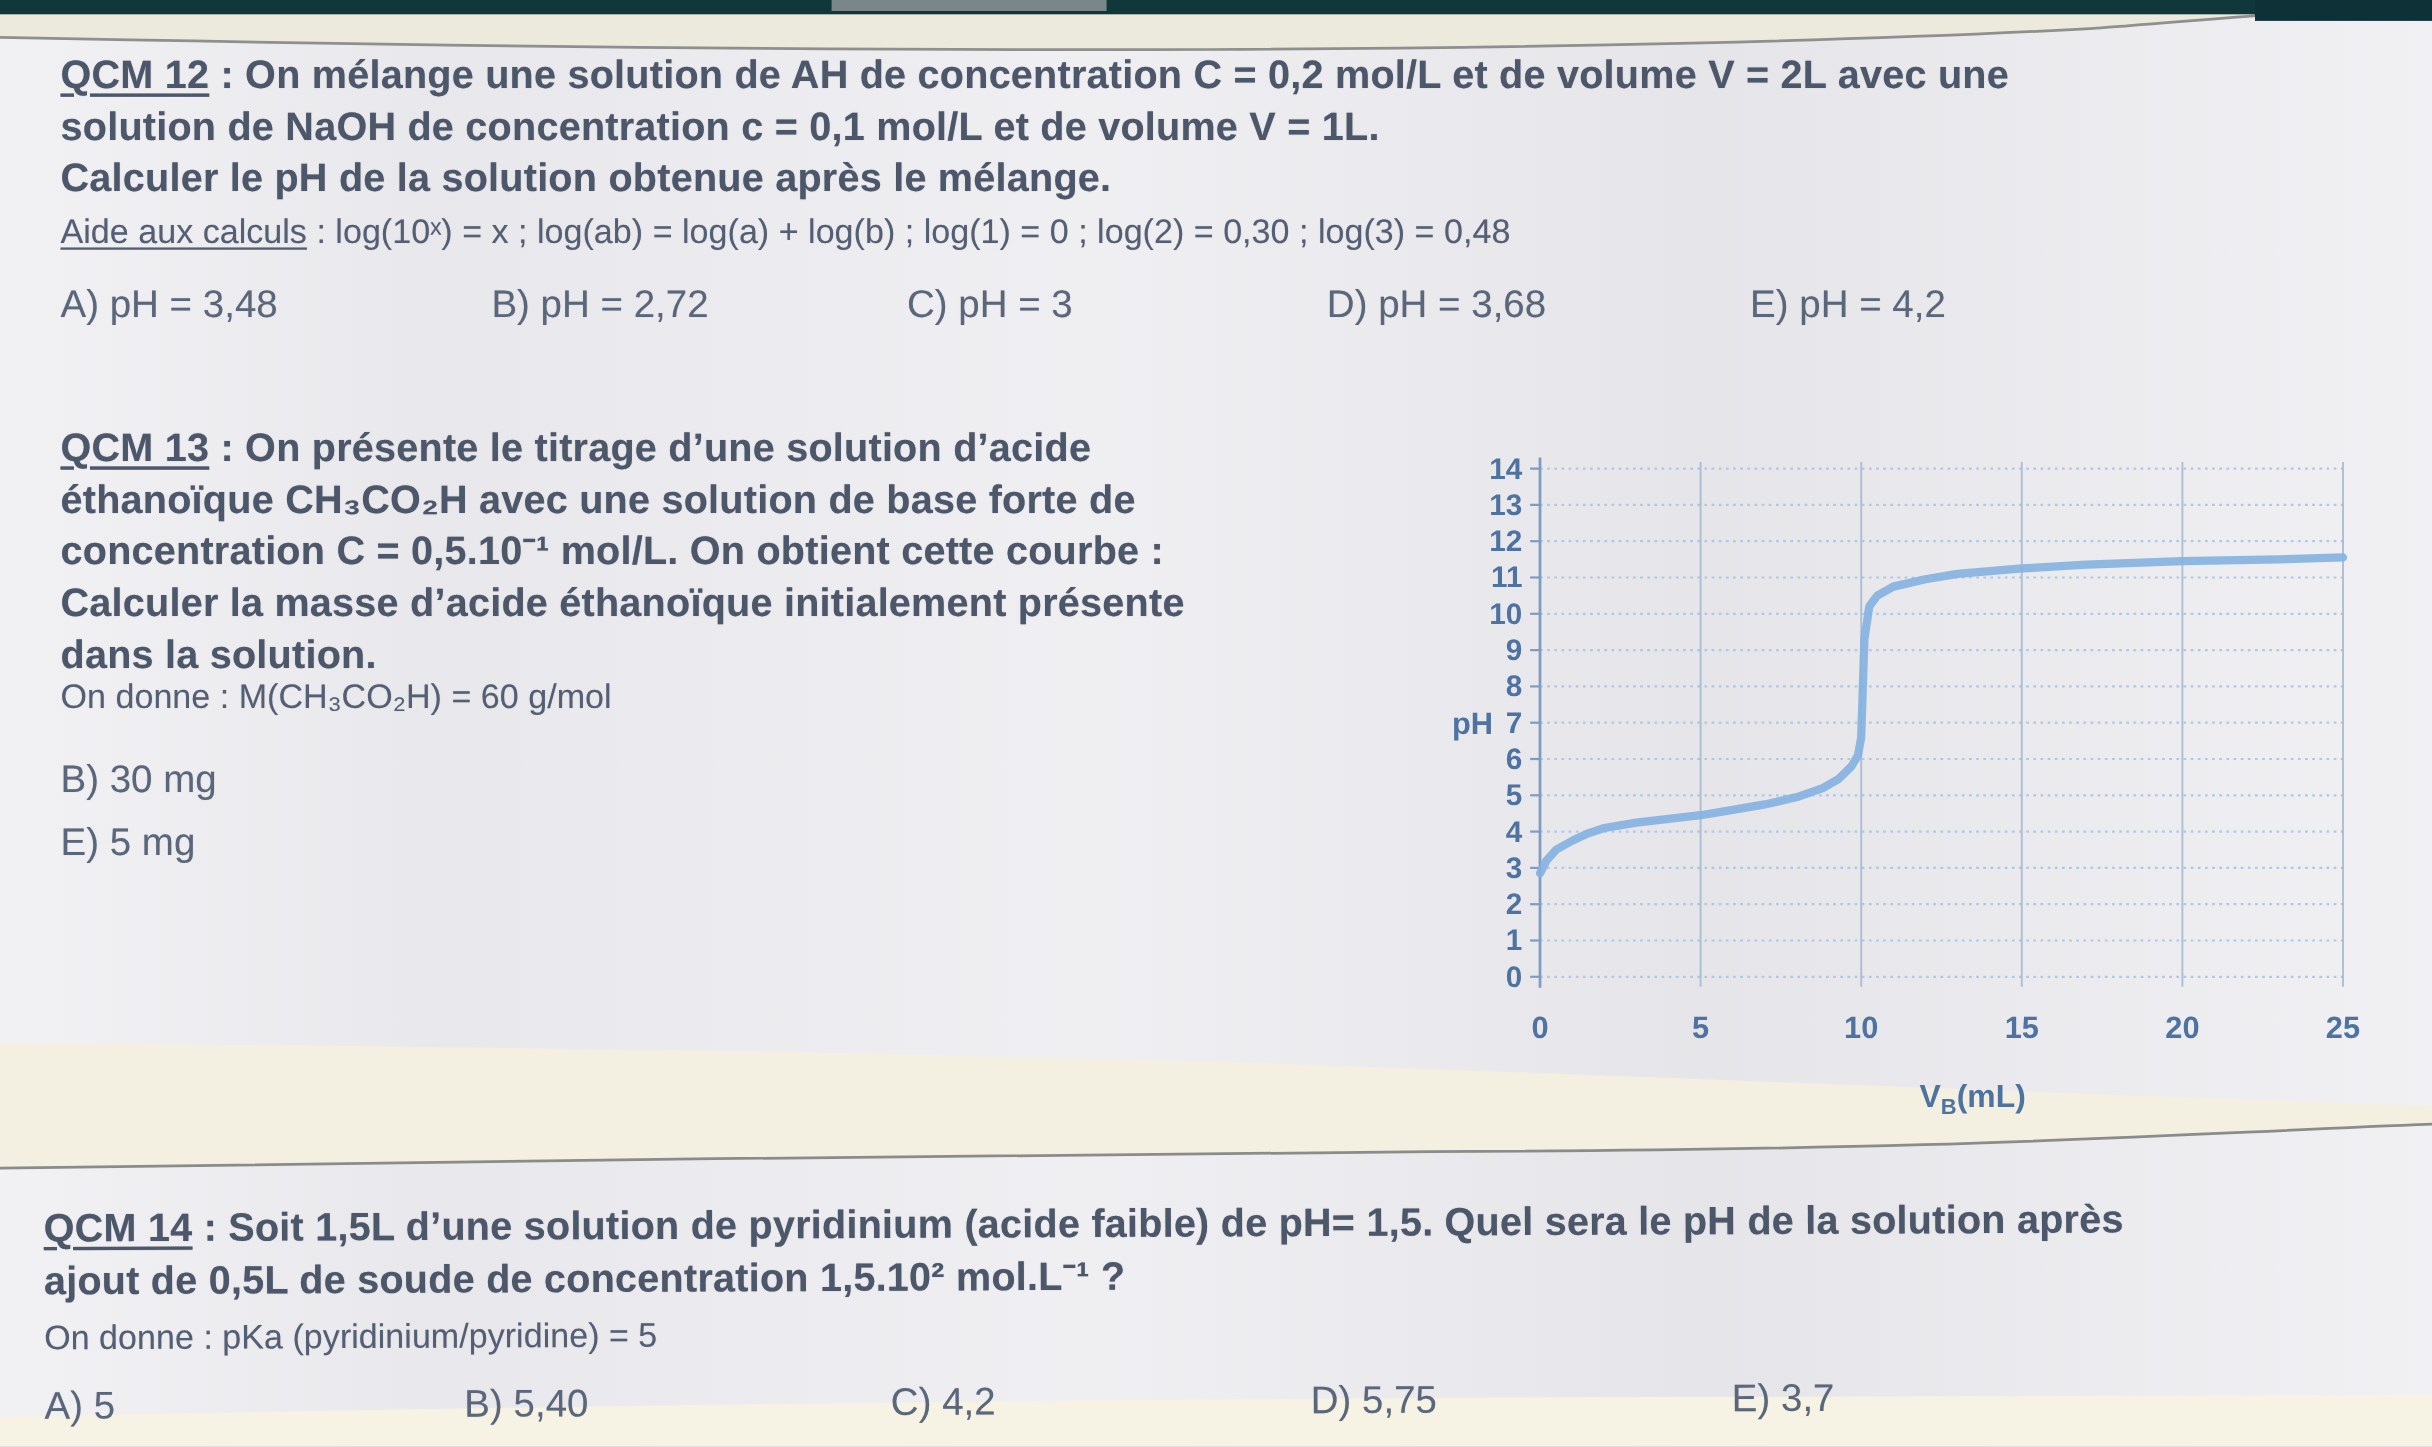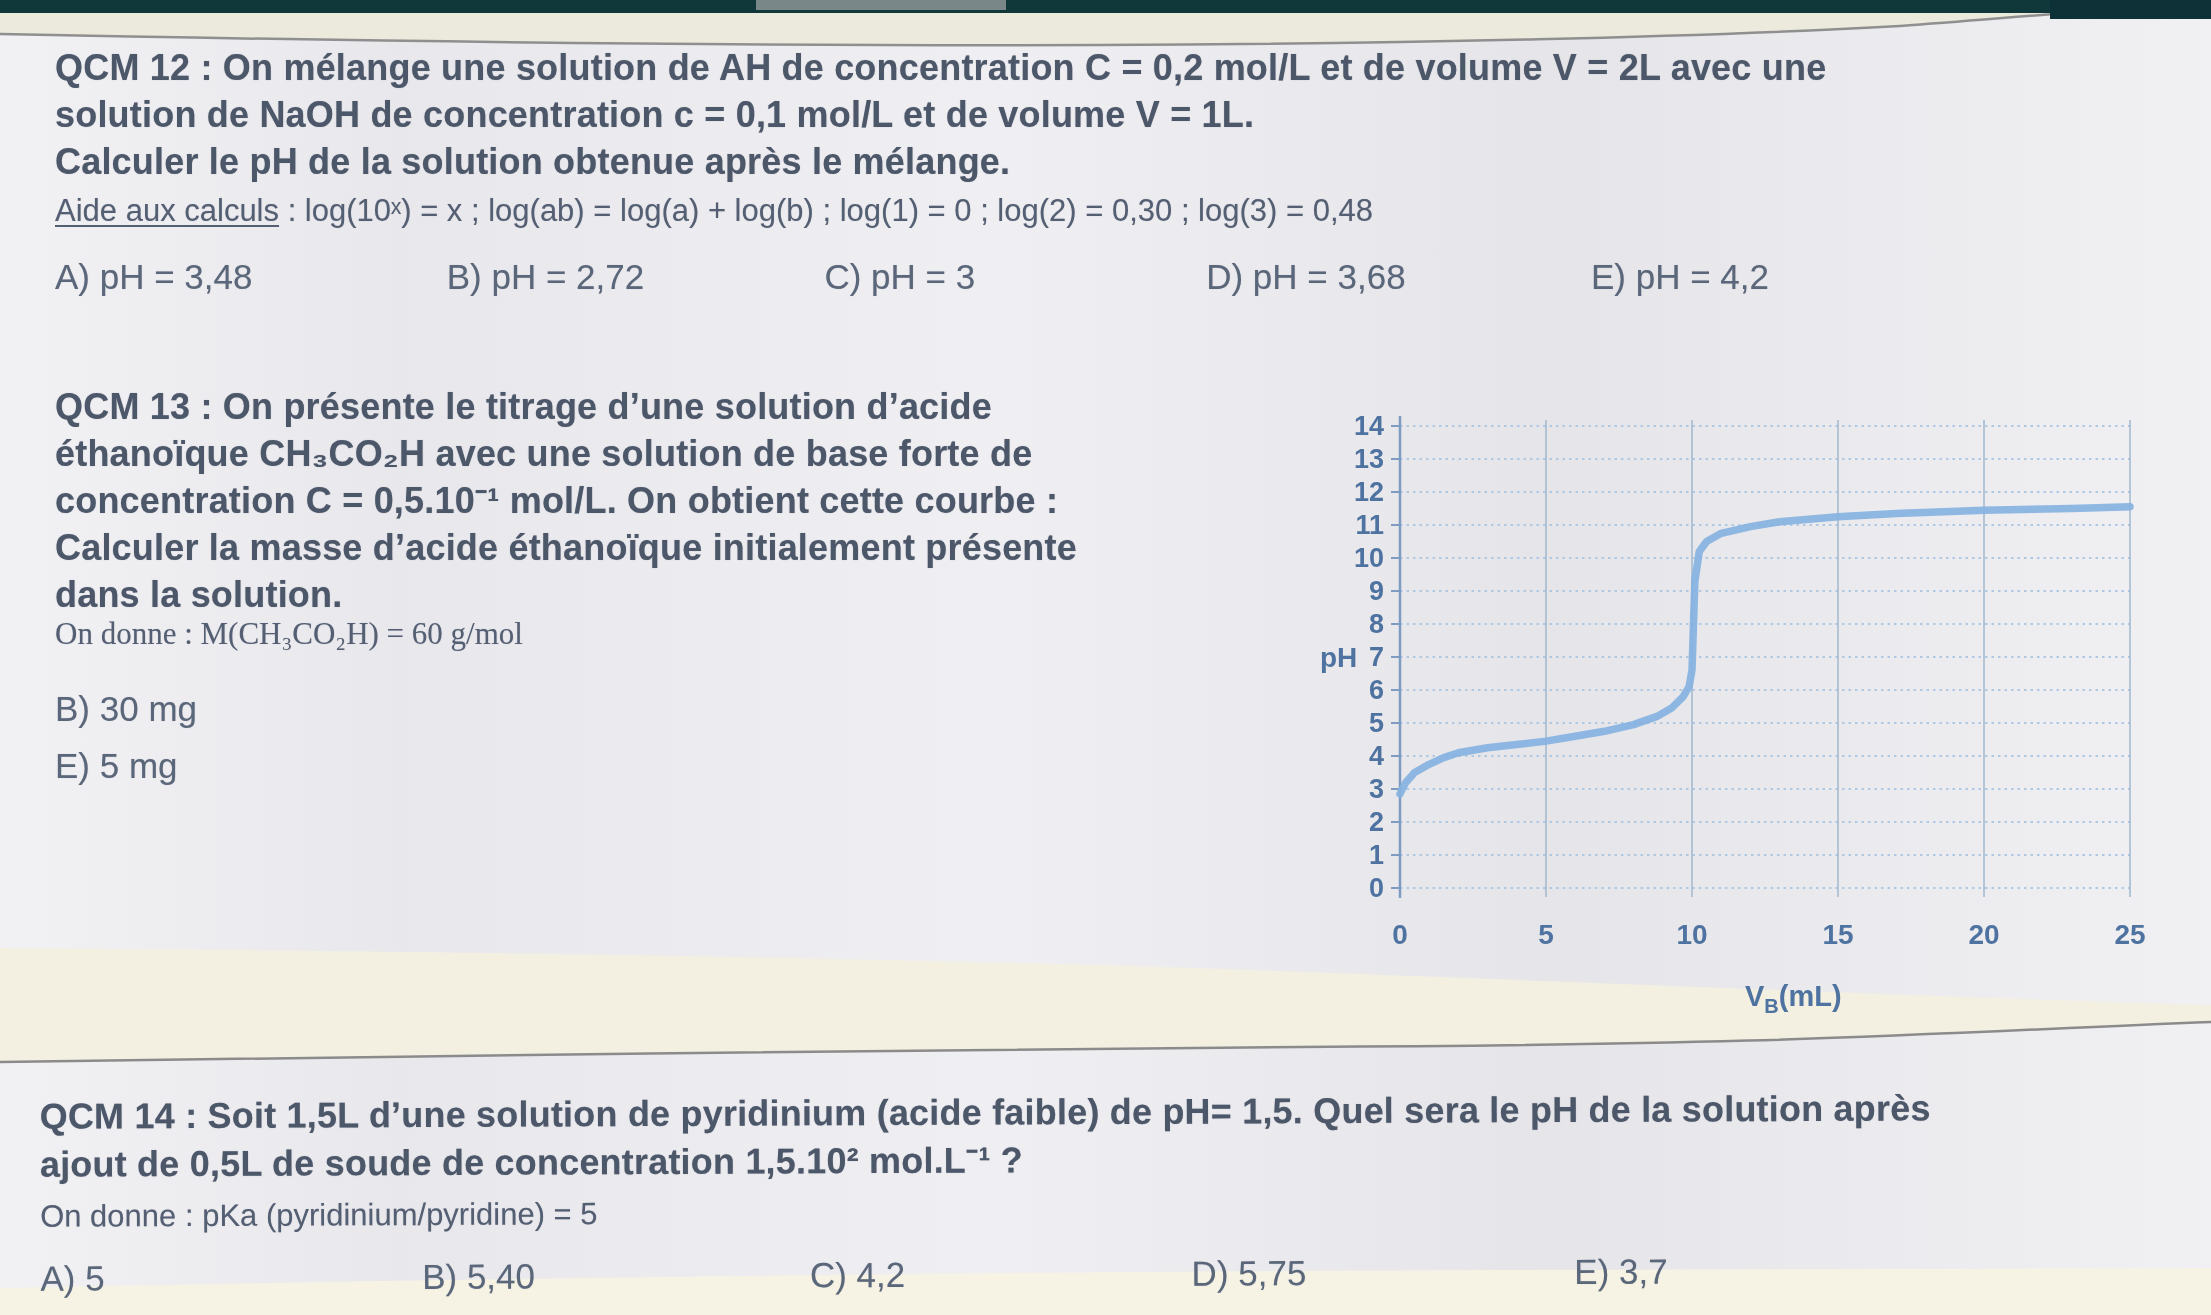--- a/index.html
+++ b/index.html
@@ -4,34 +4,34 @@
 <style>
   html,body{margin:0;padding:0;background:#cfcfd3;}
   #page{position:relative;width:2211px;height:1315px;overflow:hidden;
         background:#edecf0;
         background-image:linear-gradient(90deg, rgba(255,255,255,.25) 0%, rgba(0,0,0,.02) 18%, rgba(255,255,255,.12) 45%, rgba(0,0,0,.03) 70%, rgba(255,255,255,.2) 100%);
         font-family:"Liberation Sans", sans-serif;}
   .abs{position:absolute;}
   .bold-line{font-weight:700;font-size:36px;line-height:47px;color:#4c5769;letter-spacing:.2px;
              text-shadow:0 0 1px rgba(70,82,104,.4);white-space:nowrap;}
   .note{font-size:31px;line-height:40px;color:#545f73;text-shadow:0 0 1px rgba(80,92,112,.3);white-space:nowrap;}
-  .u{text-decoration-thickness:3px;text-underline-offset:5px;}
+  .u{text-decoration:underline;text-decoration-thickness:3px;text-underline-offset:5px;}
   .u2{text-decoration:underline;text-decoration-thickness:2px;text-underline-offset:4px;}
   .opt{font-size:35px;color:#5a6679;text-shadow:0 0 1px rgba(85,97,118,.3);white-space:nowrap;}
   .opts5 span{display:inline-block;}
   .row12 span:nth-child(1){width:382px}.row12 span:nth-child(2){width:368px}
   .row12 span:nth-child(3){width:372px}.row12 span:nth-child(4){width:375px}
   .row16 span:nth-child(1){width:372px}.row16 span:nth-child(2){width:378px}
   .row16 span:nth-child(3){width:372px}.row16 span:nth-child(4){width:373px}
   .optlist div{line-height:57px;}
   #qcm12{left:55px;top:44px;width:2120px;}
   #qcm12 .note{margin-top:6px;}
   #qcm12 .opt-row{margin-top:26px;}
   #qcm13{left:55px;top:383px;width:1260px;}
-  #qcm13 .note{margin-top:-4px;font-family:Liberation Serif, serif;}
+  #qcm13 .note{margin-top:-4px;}
   #qcm13 .optlist{margin-top:26px;}
   #qcm16{left:40px;top:1088px;width:2150px;transform:rotate(-0.25deg);}
   #qcm16 .bold-line{line-height:48px;}
   #qcm16 .note{margin-top:8px;}
   #qcm16 .opt-row{margin-top:22px;}
   #chart-wrap{left:1290px;top:378px;width:921px;height:690px;}
   svg text{font-family:"Liberation Sans", sans-serif;}
 </style>
 </head>
 <body>

